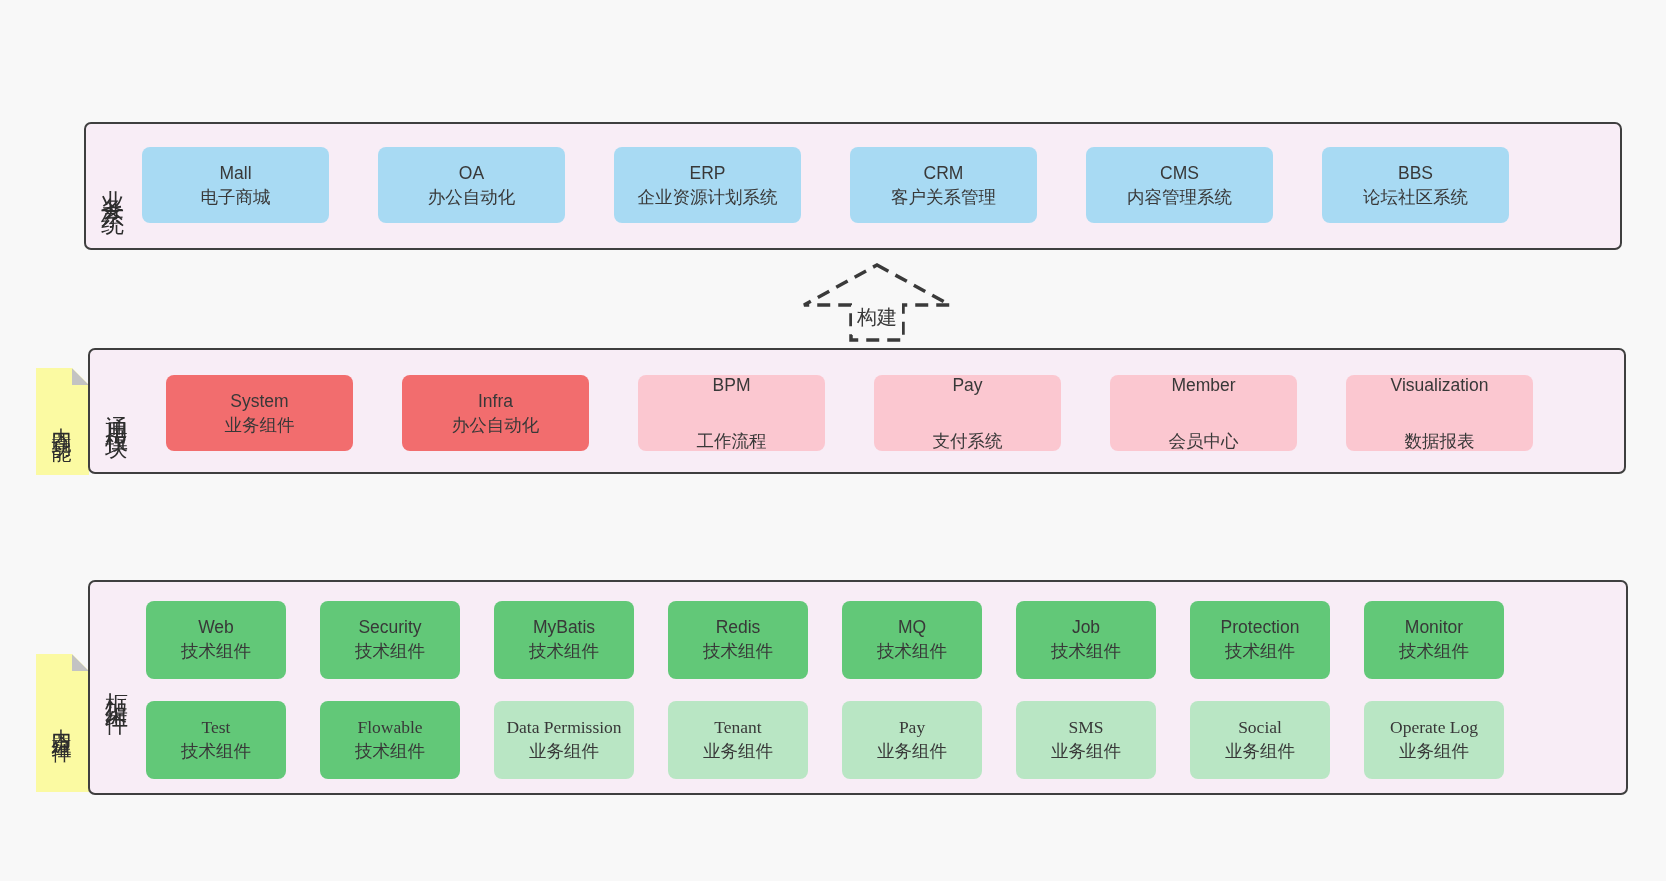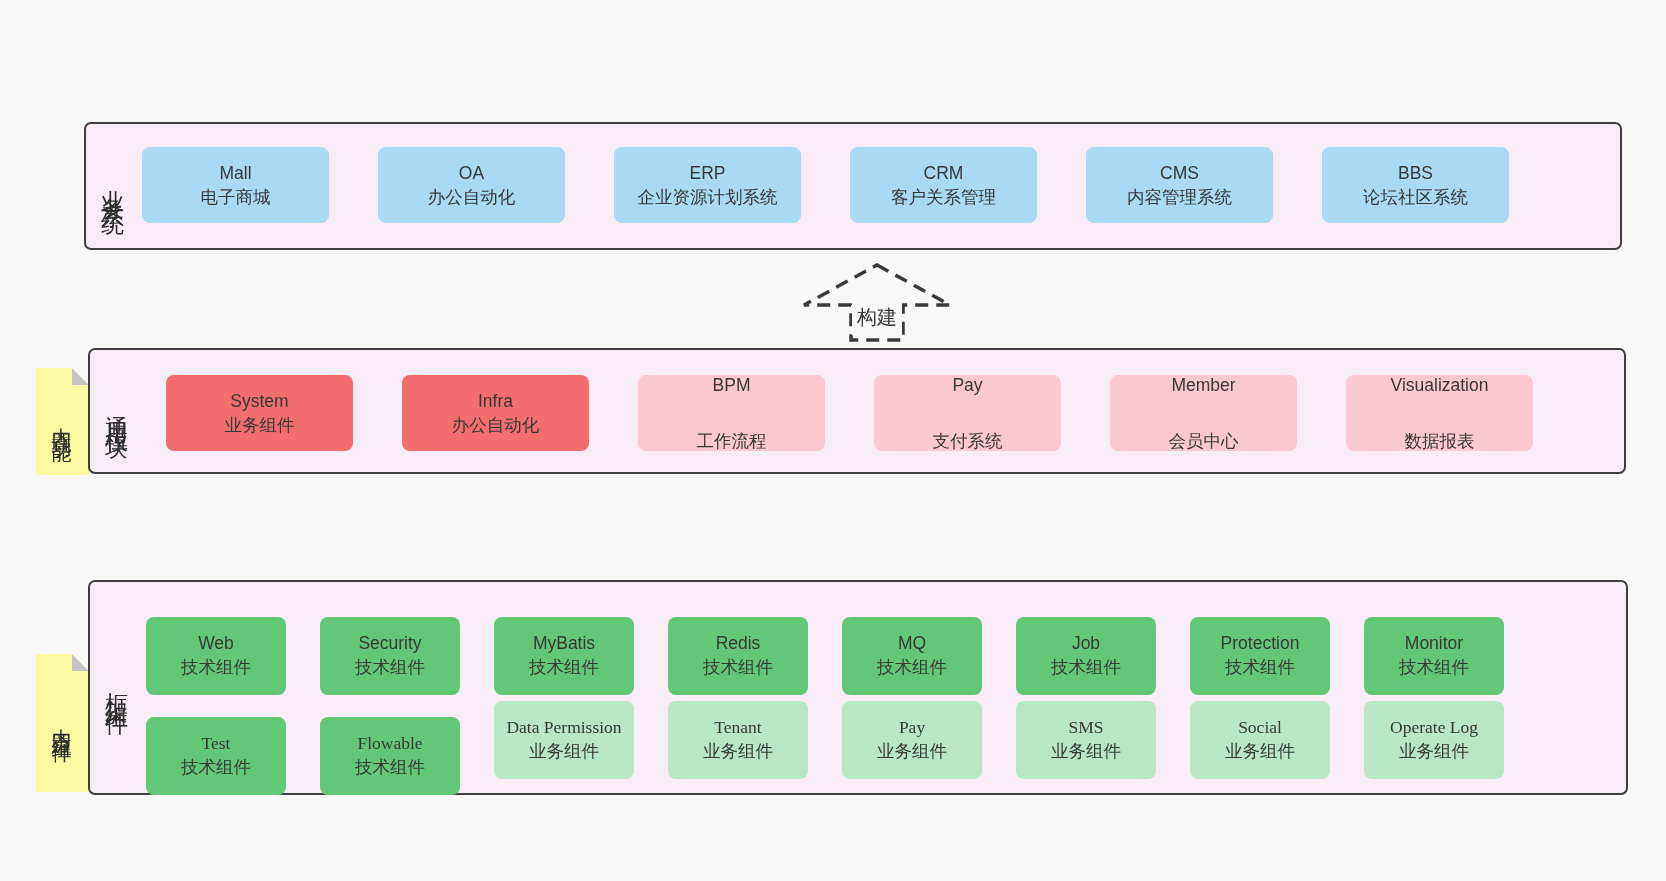--- a/index.html
+++ b/index.html
@@ -39,21 +39,21 @@
   .box{
     width:187px;height:76px;border-radius:8px;
     display:flex;flex-direction:column;align-items:center;justify-content:center;
     text-align:center;font-size:17.5px;line-height:1.4;color:#383838;
     padding:2px;box-sizing:border-box;
   }
   .panel3 .box{width:140px;height:78px;line-height:1.35;}
   .blue{background:var(--blue);}
   .red{background:var(--red);}
   .pink{background:var(--pink);gap:31px;}
-  .green{background:var(--green);margin-top:16px;}
+  .green{background:var(--green);}
   .lightgreen{background:var(--lightgreen);text-align:center;}
 
   .tab{
     position:absolute;width:53px;background:var(--yellow);
     clip-path:polygon(0 0, calc(100% - 17px) 0, 100% 17px, 100% 100%, 0 100%);
   }
   .tab1{left:36px;top:368px;height:107px;}
   .tab2{left:36px;top:654px;height:138px;}
   .fold{
     position:absolute;top:0;right:0;width:17px;height:17px;background:var(--fold);

